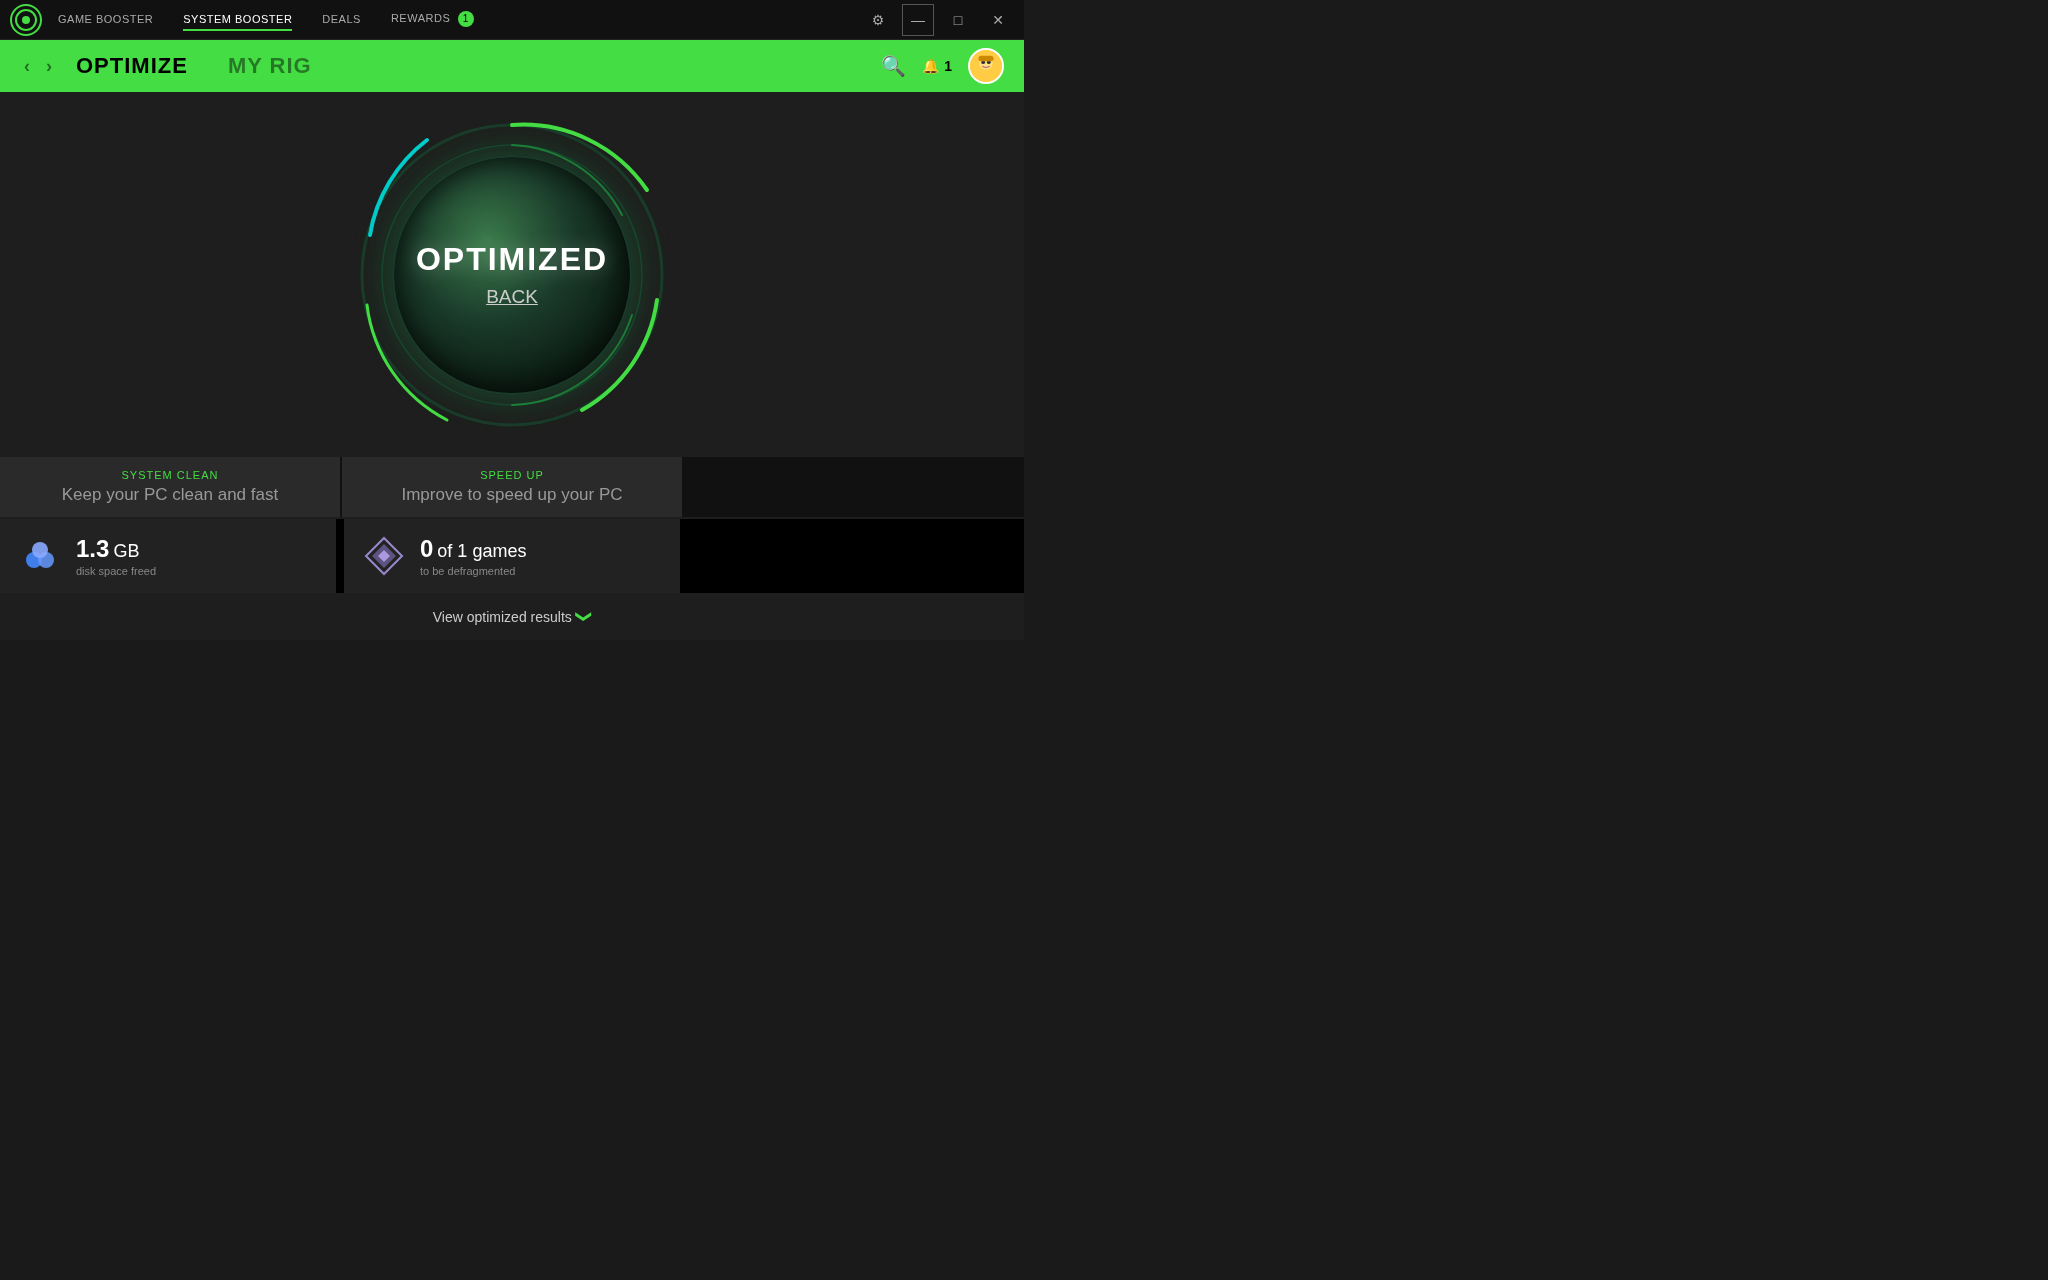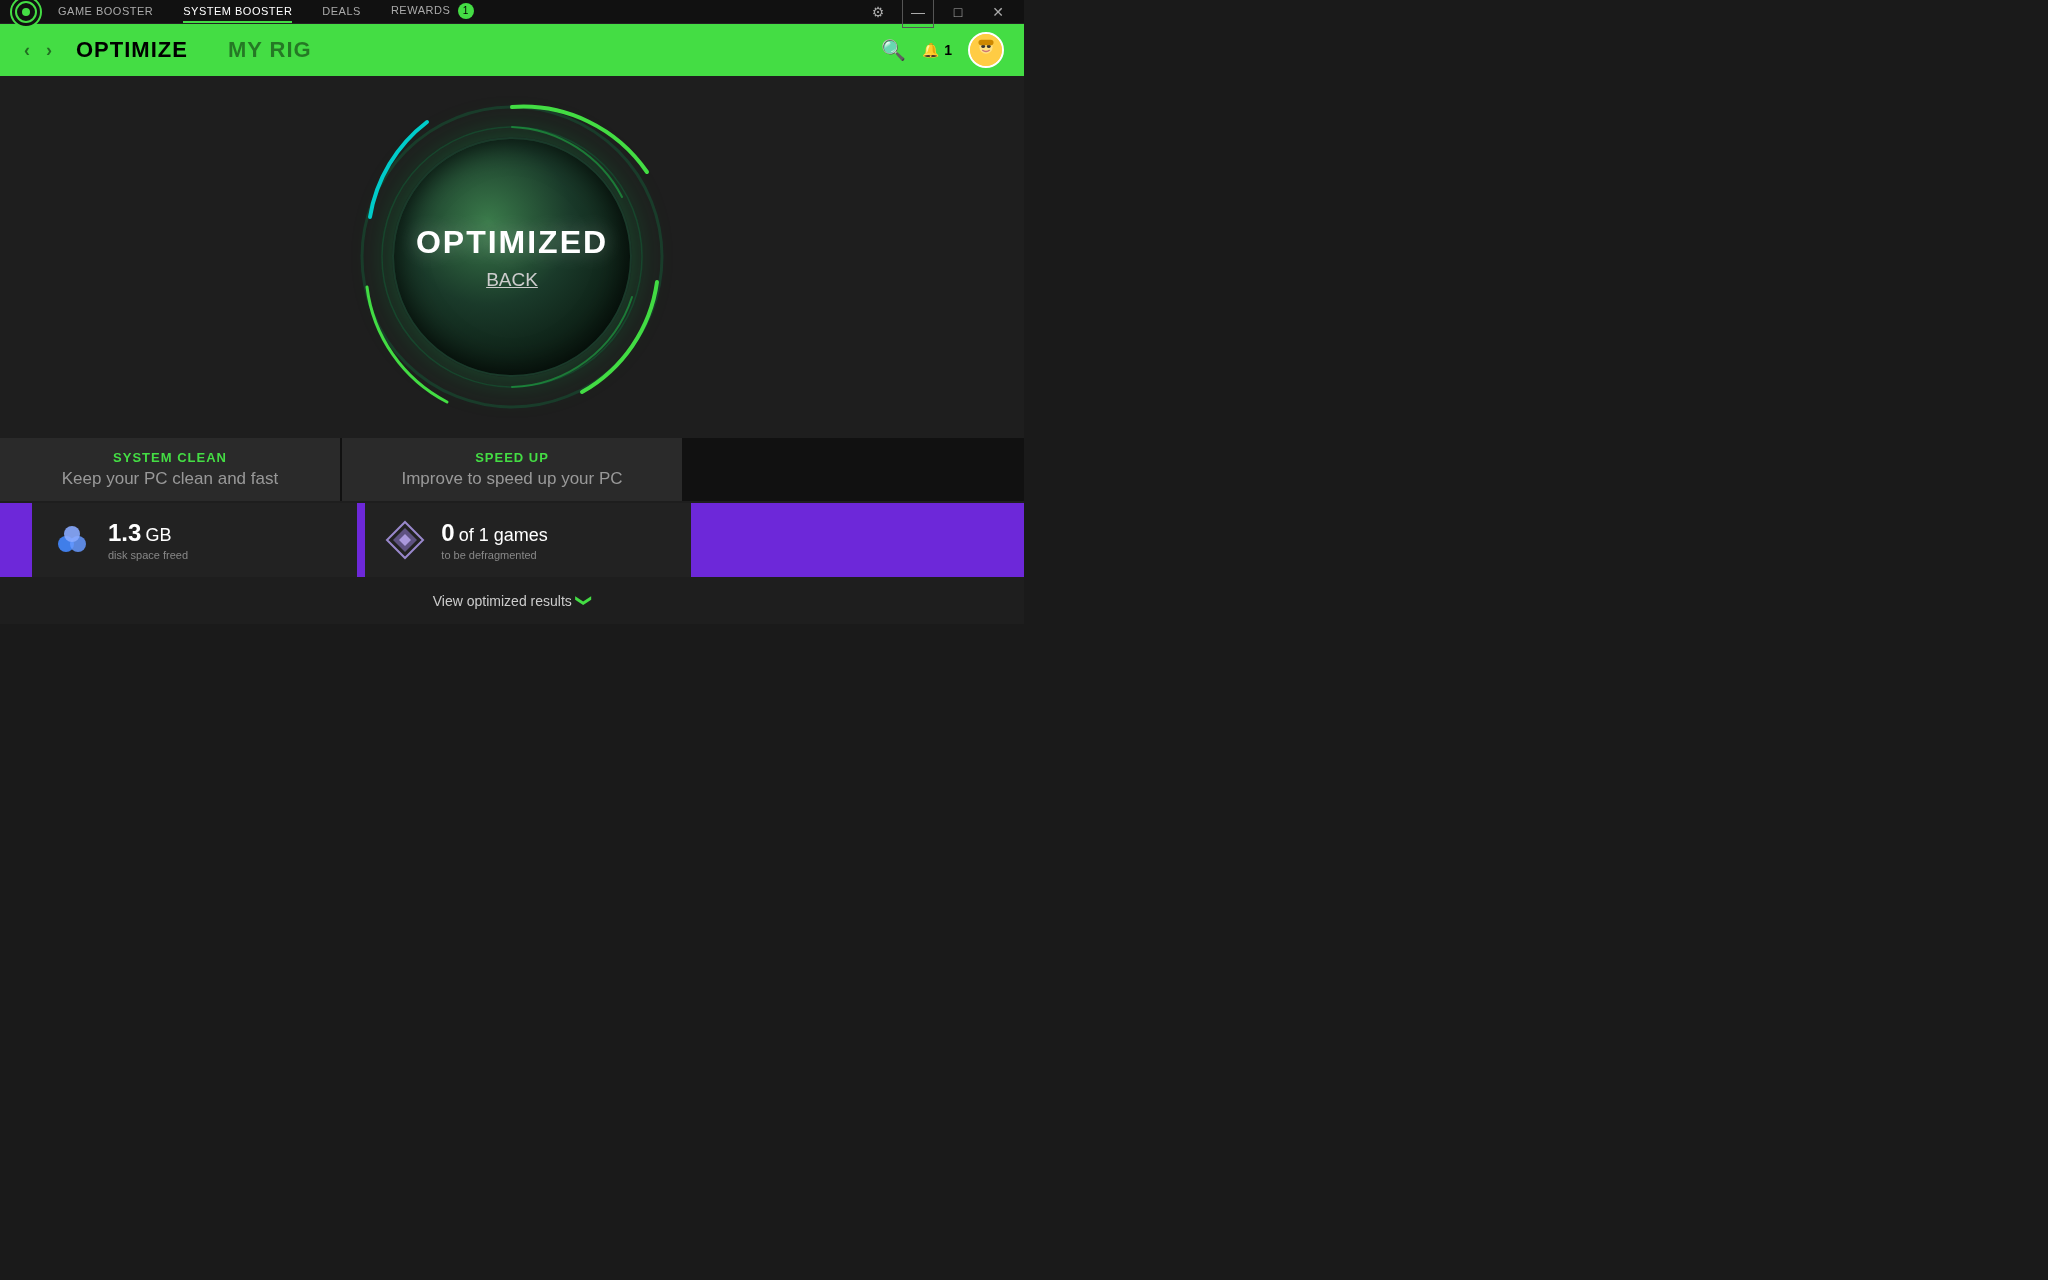--- a/index.html
+++ b/index.html
@@ -10,21 +10,21 @@
       font-family: 'Segoe UI', Arial, sans-serif;
       overflow: hidden;
       color: #fff;
     }
 
     
     .top-nav {
       display: flex;
       align-items: center;
       background: #111;
-      height: 24px;
+      height: 40px;
       padding: 0 10px;
       border-bottom: 1px solid #222;
     }
     .top-nav .logo {
       width: 32px;
       height: 32px;
       margin-right: 16px;
       flex-shrink: 0;
     }
     .nav-items {
@@ -212,39 +212,38 @@
       grid-template-columns: 1fr 1fr 1fr;
       gap: 2px;
       background: #111;
     }
     .panel-header {
       background: #2a2a2a;
       padding: 12px 20px;
       text-align: center;
     }
     .panel-title {
-      font-size: 13px;
-      font-weight: bold;
+      font-size: 11px;
+      font-weight: normal;
       letter-spacing: 1px;
       color: #44dd44;
       text-transform: uppercase;
     }
     .panel-subtitle {
       font-size: 17px;
       color: #999;
       margin-top: 4px;
     }
 
     .panel-data {
       display: grid;
       grid-template-columns: 1fr 1fr 1fr;
       gap: 8px;
-      background: #6d28d9;
+      background: #000000;
       margin-top: 2px;
-      padding-left: 32px;
     }
     .panel-data-item {
       background: #222;
       padding: 16px 20px;
       display: flex;
       align-items: center;
       gap: 16px;
     }
     .panel-icon {
       width: 40px;

